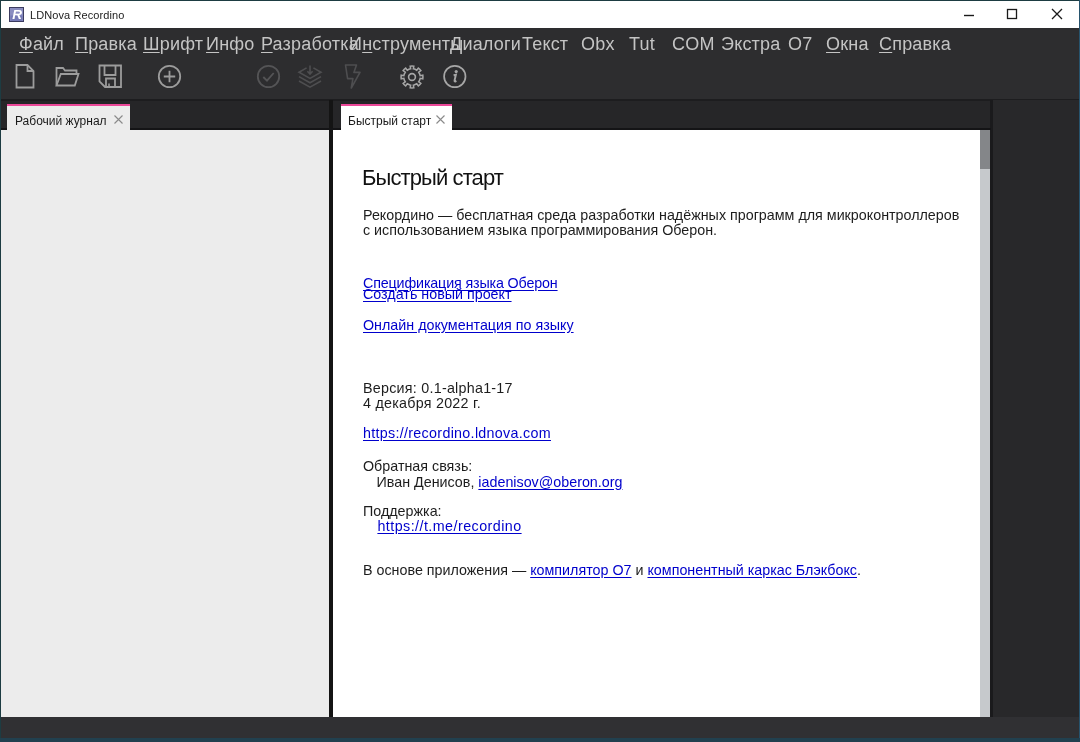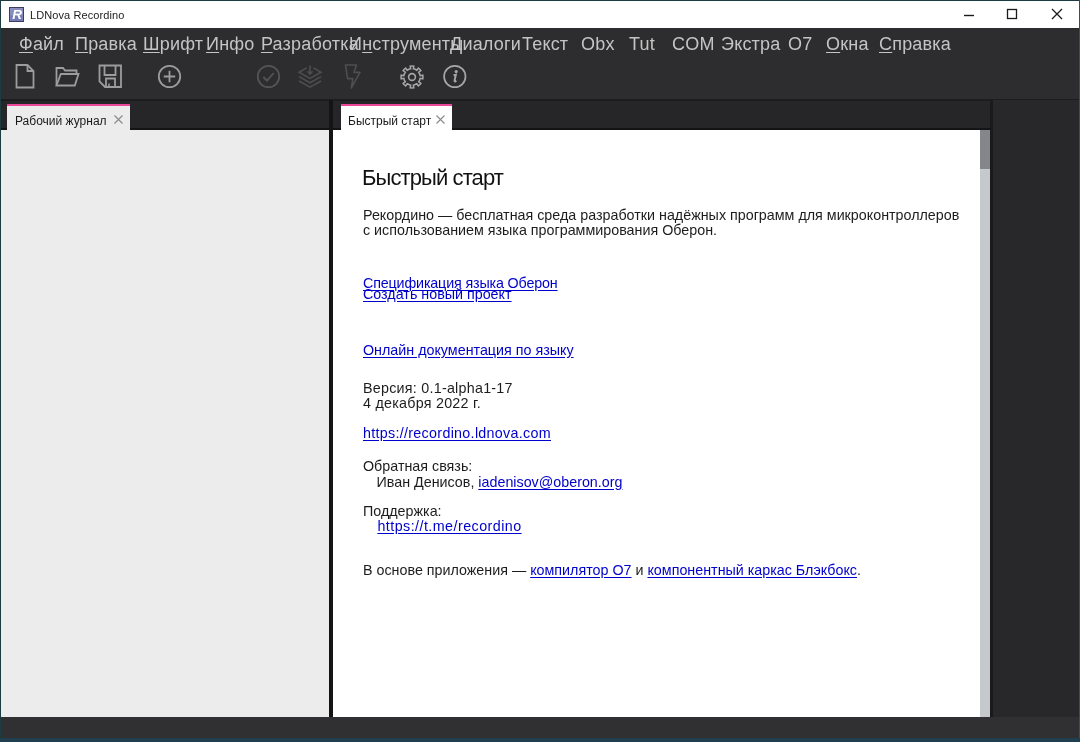--- a/index.html
+++ b/index.html
@@ -148,21 +148,21 @@
     <span style="position:absolute;left:7px;top:7.5px">Быстрый старт</span>
 <svg style="position:absolute;left:93px;top:7px" width="13" height="13" viewBox="0 0 13 13">
       <path d="M2.5 2.5 L10.5 10.5 M10.5 2.5 L2.5 10.5" stroke="#8a8a8a" stroke-width="1.1" fill="none"></path>
     </svg>
   </div>
 
 <div class="abs" id="head">Быстрый старт</div>
 <div class="t" style="left:363px;top:207.5px;line-height:15.5px;">Рекордино — бесплатная среда разработки надёжных программ для микроконтроллеров<br>с использованием языка программирования Оберон.</div>
 <div class="t" style="left:363px;top:263px;letter-spacing:-0.15px;margin-top:12px;"><a>Спецификация языка Оберон</a></div>
 <div class="t" style="left:363px;top:286px;"><a>Создать новый проект</a></div>
-<div class="t" style="left:363px;top:316.8px;margin-top:25px;"><a>Онлайн документация по языку</a></div>
+<div class="t" style="left:363px;top:316.8px;"><a>Онлайн документация по языку</a></div>
 <div class="t" style="left:363px;top:380.5px;line-height:15.5px;letter-spacing:0.25px;">Версия: 0.1-alpha1-17<br>4 декабря 2022 г.</div>
 <div class="t" style="left:363px;top:424.5px;letter-spacing:0.3px;"><a>https://recordino.ldnova.com</a></div>
 <div class="t" style="left:363px;top:457.8px;">Обратная связь:</div>
 <div class="t" style="left:376.5px;top:473.6px;">Иван Денисов, <a>iadenisov@oberon.org</a></div>
 <div class="t" style="left:363px;top:503.1px;text-align:right;">Поддержка:</div>
 <div class="t" style="left:377.4px;top:518.3px;letter-spacing:0.45px;"><a>https://t.me/recordino</a></div>
 <div class="t" style="left:363px;top:561.5px;">В основе приложения — <a>компилятор О7</a> и <a>компонентный каркас Блэкбокс</a>.</div>
 
 <div class="abs" id="btop"></div>
 <div class="abs" id="bleft"></div>

